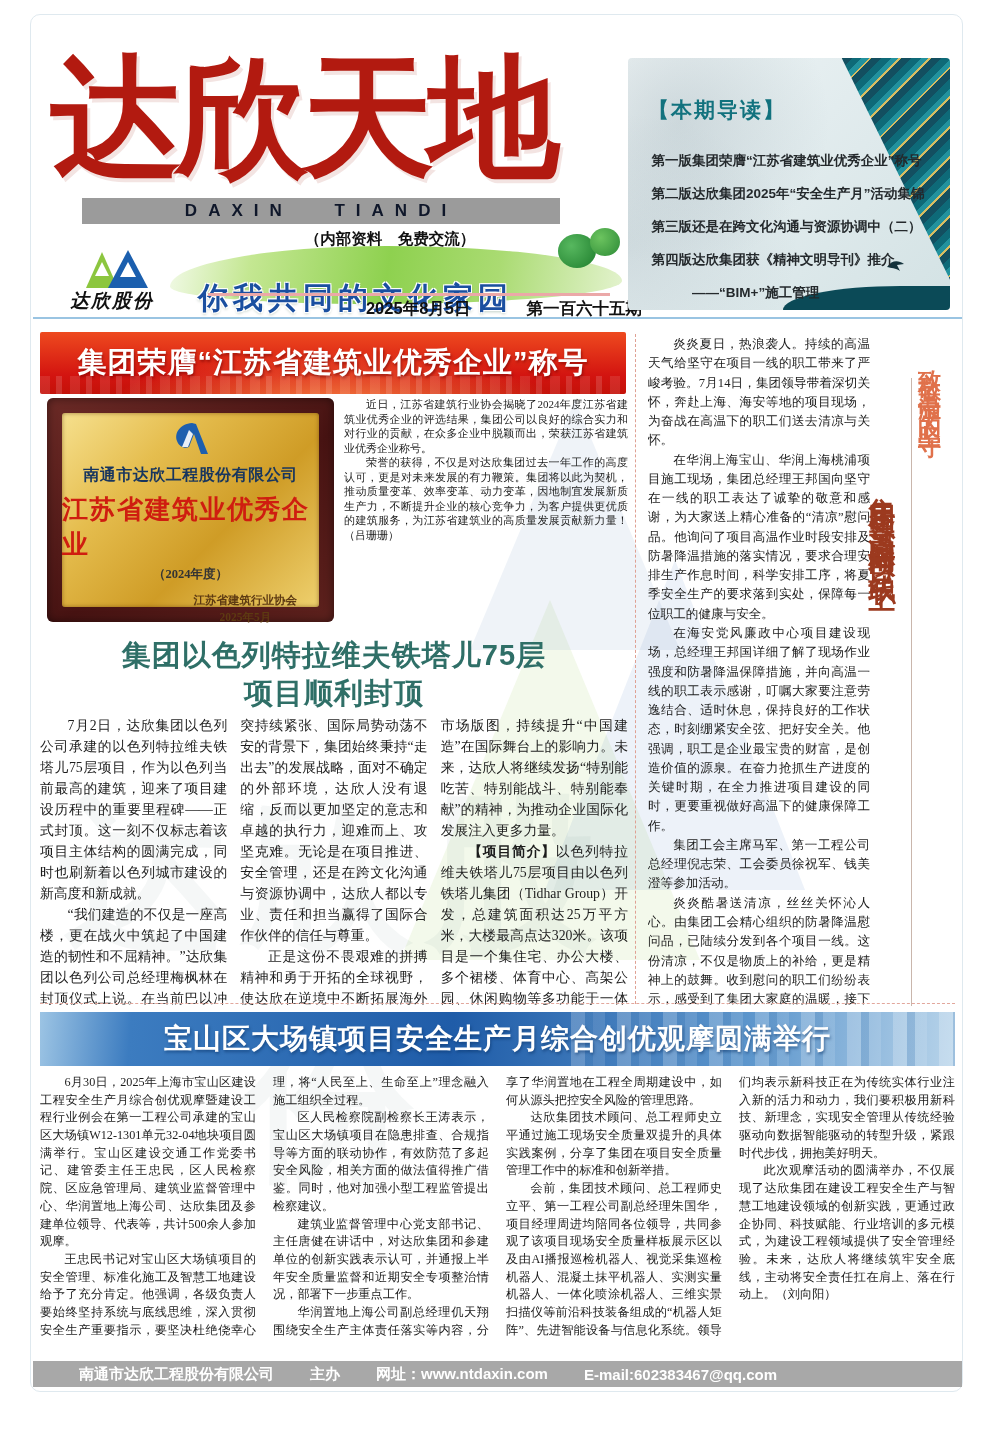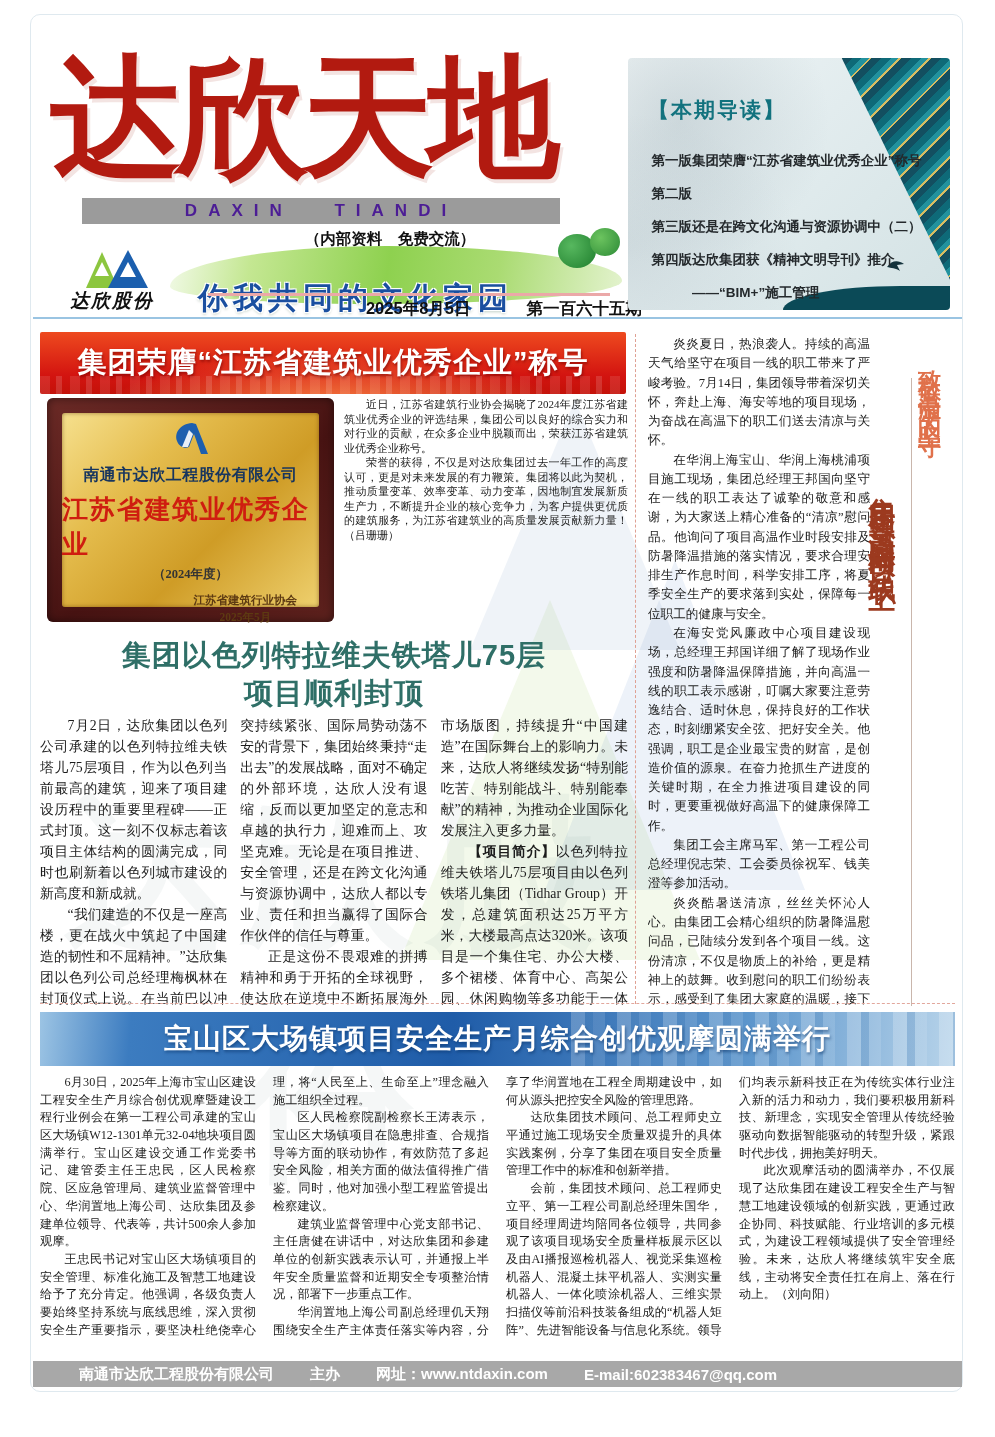--- a/index.html
+++ b/index.html
@@ -19,21 +19,21 @@
   .wm-tri.blue2{left:470px;top:400px;border-left:105px solid transparent;
       border-right:105px solid transparent;border-bottom:250px solid rgba(120,160,200,.12);}
   .wm-chars{position:absolute;left:20px;top:760px;width:630px;text-align:center;
       font-size:170px;font-weight:bold;letter-spacing:14px;color:rgba(60,90,105,.05);}
 
   
   .mast-title{position:absolute;left:50px;top:46px;width:580px;font-size:132px;line-height:1.1;
       font-weight:bold;color:#b21a10;letter-spacing:-6px;white-space:nowrap;
       text-shadow:3px 4px 0 rgba(160,30,20,.12);}
   .latin-bar{position:absolute;left:82px;top:198px;width:478px;height:26px;background:#9b9b9b;
-      color:#4c1d95;text-align:center;line-height:26px;font-size:17px;font-weight:bold;
+      color:#0f172a;text-align:center;line-height:26px;font-size:17px;font-weight:bold;
       letter-spacing:11px;word-spacing:26px;}
   .mast-note{position:absolute;left:250px;top:229px;width:280px;text-align:center;
       font-size:15.5px;font-weight:bold;color:#111;}
   .logo{position:absolute;left:86px;top:250px;}
   .logo-caption{position:absolute;left:70px;top:288px;width:130px;font-size:19px;font-weight:bold;
       font-style:italic;letter-spacing:2px;color:#111;}
   .slogan-banner{position:absolute;left:170px;top:246px;width:452px;height:58px;overflow:visible;
       border-radius:48% 52% 55% 45% / 70% 60% 40% 30%;
       background:linear-gradient(100deg,#f2fae8 0%,#c4e792 18%,#8ed14f 48%,#aadb72 72%,#e4f3cf 100%);}
   .tree{position:absolute;border-radius:50%;}
@@ -171,20 +171,21 @@
         </svg>
     </div>
     <div class="toc-title sans">【本期导读】</div>
     <div class="toc-list sans">
       <div class="toc-row">
           <span class="toc-label">第一版</span>
           <span>集团荣膺“江苏省建筑业优秀企业”称号</span>
         </div>
       <div class="toc-row">
           <span class="toc-label">第二版</span>
+          <span>达欣集团2025年“安全生产月”活动集锦</span>
         </div>
       <div class="toc-row">
           <span class="toc-label">第三版</span>
           <span>还是在跨文化沟通与资源协调中（二）</span>
         </div>
       <div class="toc-row">
           <span class="toc-label">第四版</span>
           <span>达欣集团获《精神文明导刊》推介</span>
         </div>
       <div class="toc-row">

